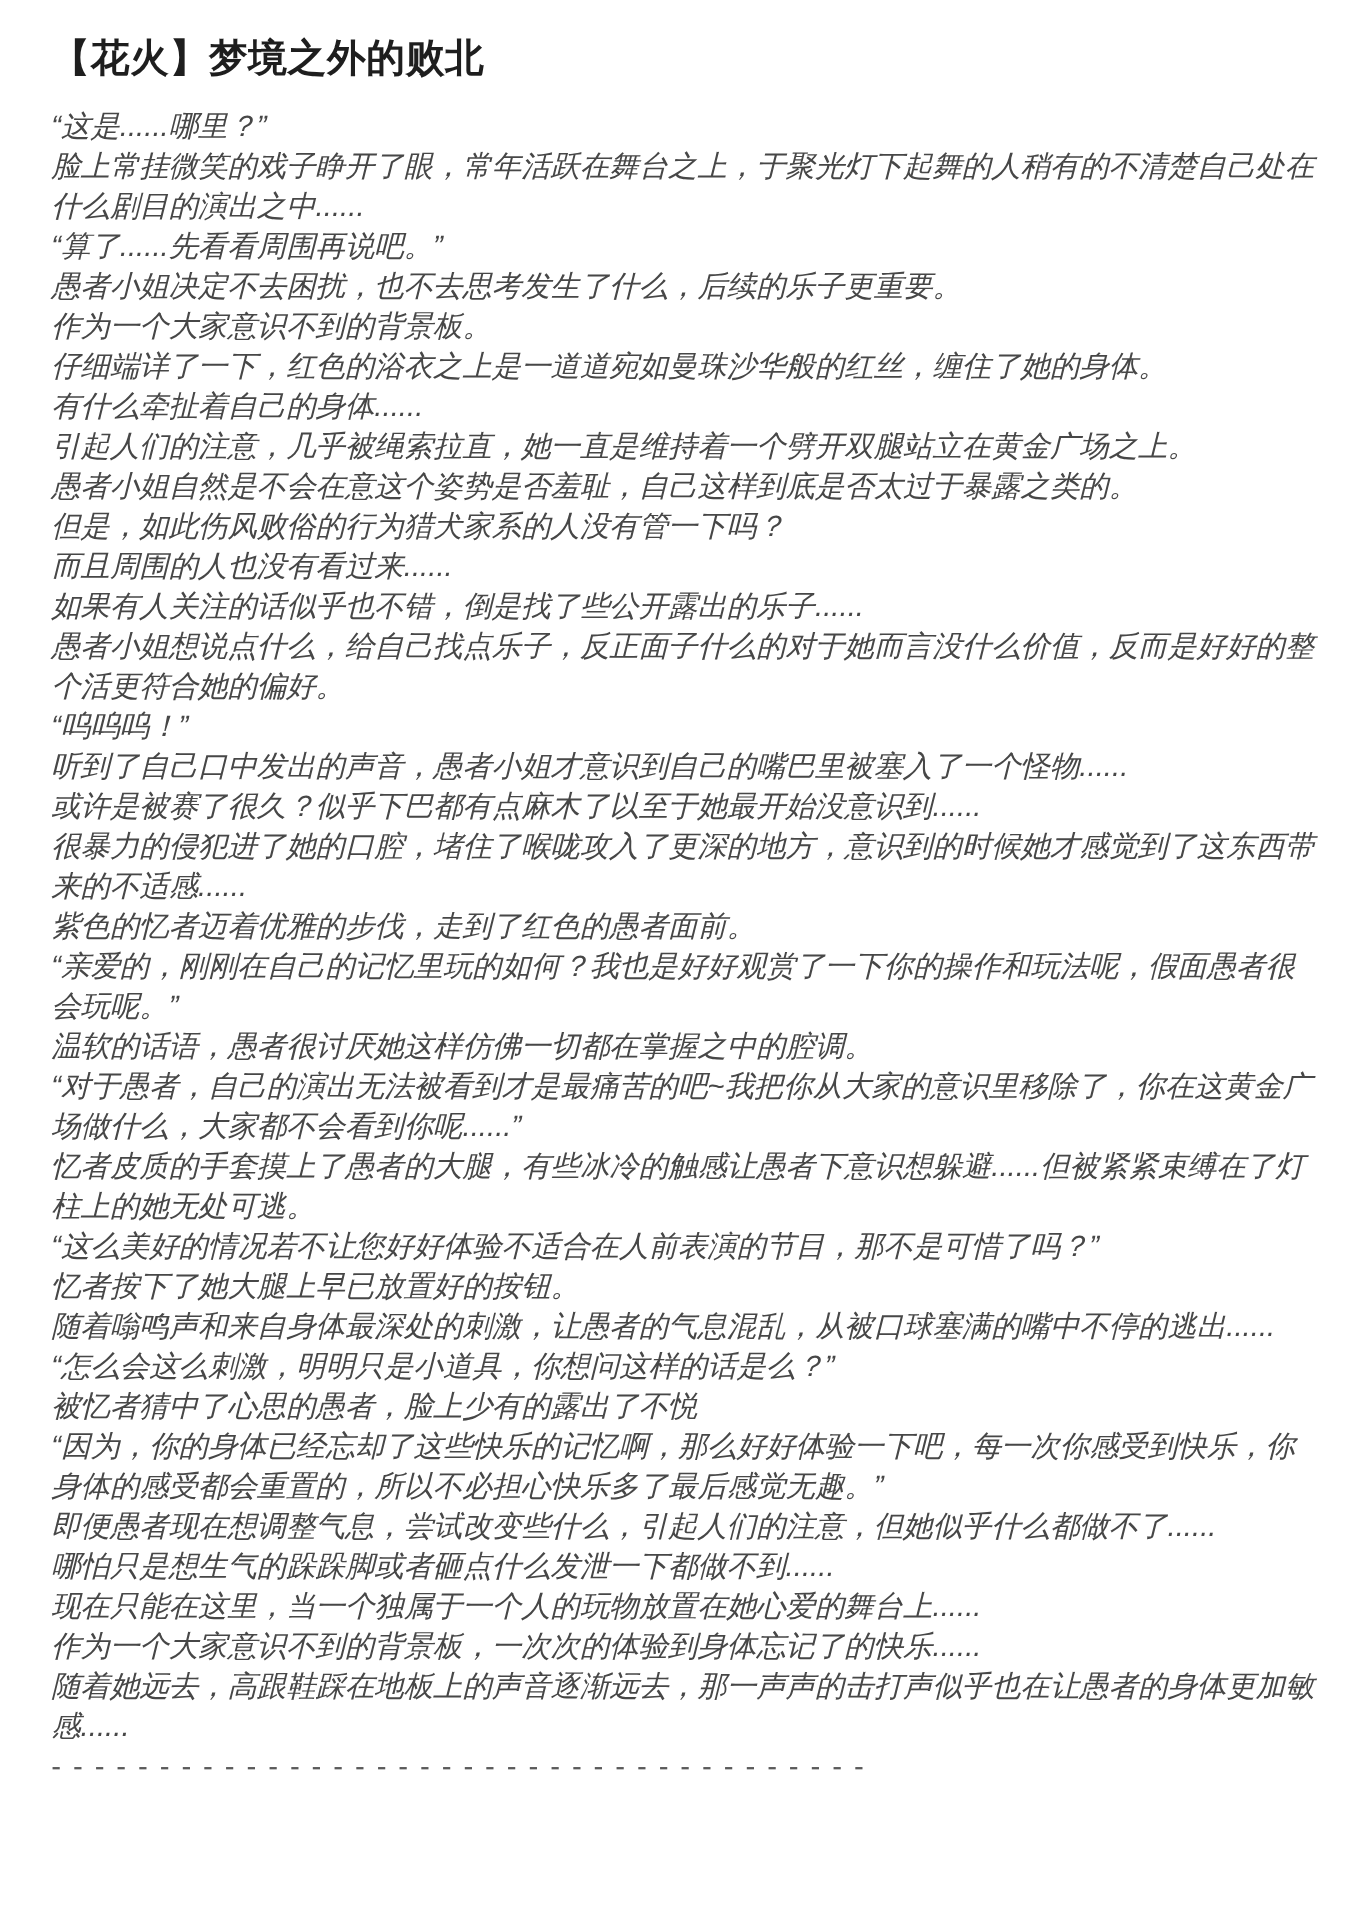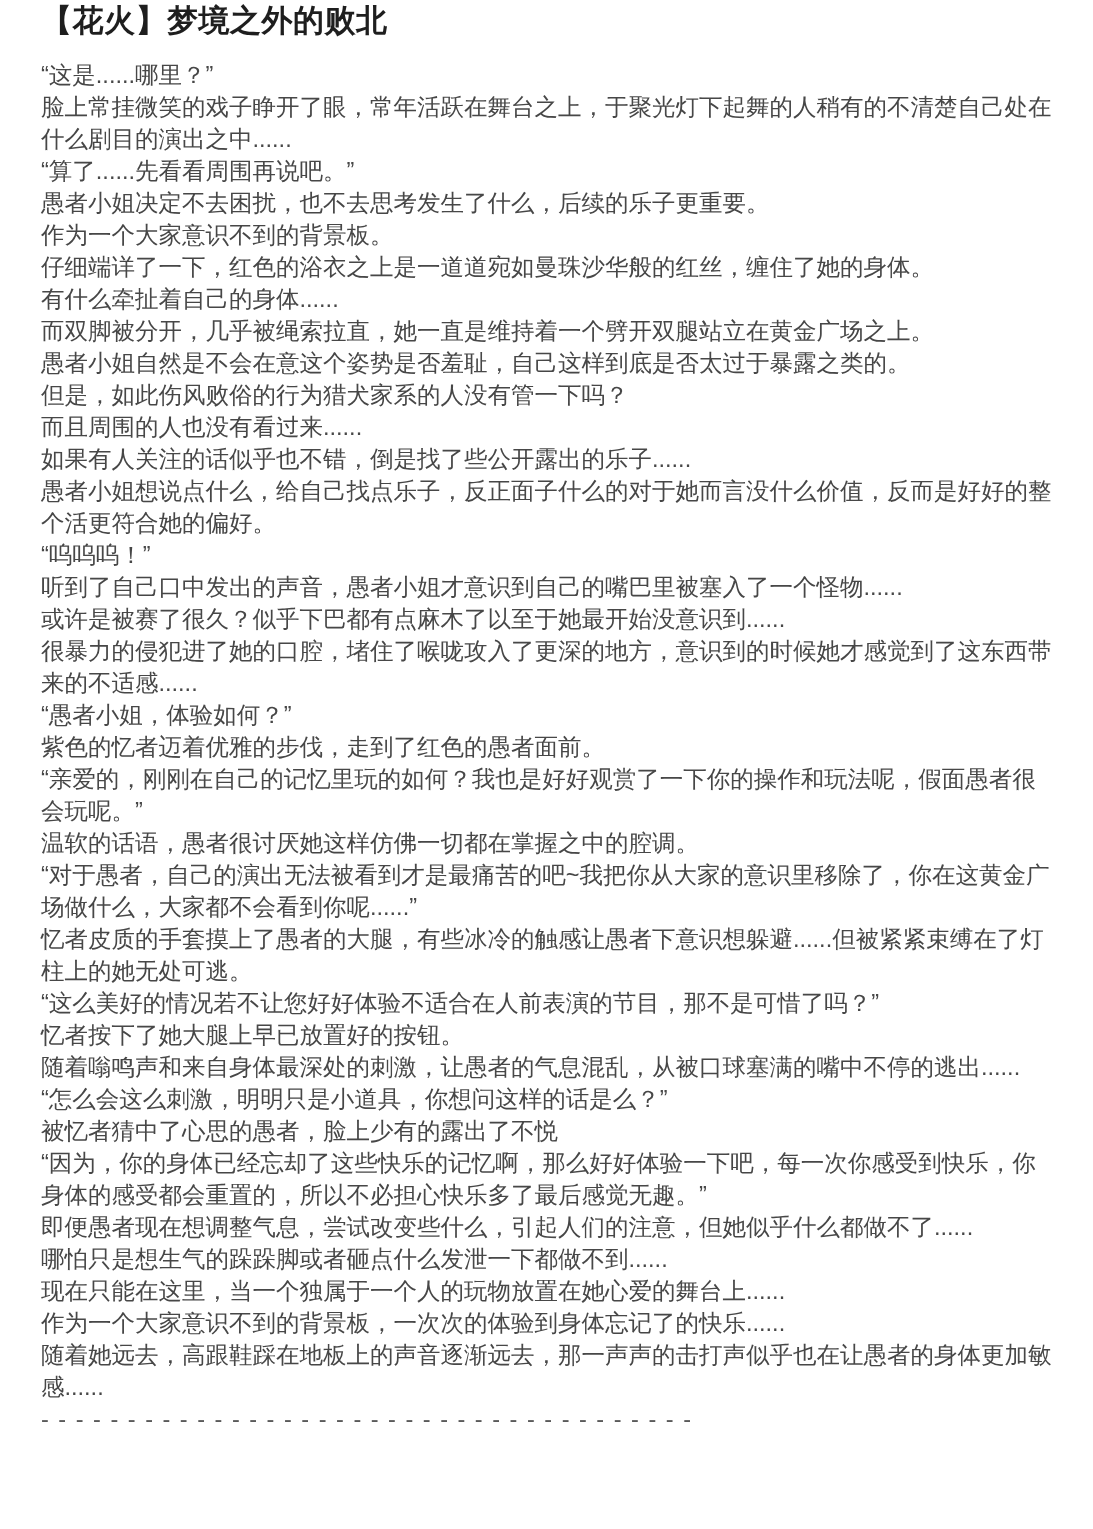--- a/index.html
+++ b/index.html
@@ -6,33 +6,34 @@
     margin: 0;
     padding: 0;
     background: #ffffff;
     font-family: "Liberation Sans", "DejaVu Sans", sans-serif;
   }
   .page {
     width: 1093px;
     height: 1529px;
     background: #ffffff;
     box-sizing: border-box;
-    padding: 0 40px 0 41px;
+    padding: 26px 40px 0 41px;
     overflow: hidden;
   }
   .title {
     margin: 0 0 17px 0;
     font-size: 31px;
     line-height: 42px;
     font-weight: 700;
     color: #1e1e1e;
     letter-spacing: 0.5px;
   }
   .body-text {
     width: 1012px;
+    font-style: italic;
   }
   .para {
     margin: 0;
     font-size: 23.5px;
     line-height: 32px;
     color: #474747;
     word-break: break-all;
     overflow-wrap: anywhere;
   }
   .divider {
@@ -51,31 +52,30 @@
   <h1 class="title">【花火】梦境之外的败北</h1>
 
   <div class="body-text">
       <p class="para">“这是......哪里？”</p>
       <p class="para">脸上常挂微笑的戏子睁开了眼，常年活跃在舞台之上，于聚光灯下起舞的人稍有的不清楚自己处在什么剧目的演出之中......</p>
       <p class="para">“算了......先看看周围再说吧。”</p>
       <p class="para">愚者小姐决定不去困扰，也不去思考发生了什么，后续的乐子更重要。</p>
       <p class="para">作为一个大家意识不到的背景板。</p>
       <p class="para">仔细端详了一下，红色的浴衣之上是一道道宛如曼珠沙华般的红丝，缠住了她的身体。</p>
       <p class="para">有什么牵扯着自己的身体......</p>
-      <p class="para">而双脚被分开，几乎被绳索拉直，她一直是维持着一个劈开双腿站立在黄金广场之上。</p>
+      <p class="para">引起人们的注意，几乎被绳索拉直，她一直是维持着一个劈开双腿站立在黄金广场之上。</p>
       <p class="para">愚者小姐自然是不会在意这个姿势是否羞耻，自己这样到底是否太过于暴露之类的。</p>
       <p class="para">但是，如此伤风败俗的行为猎犬家系的人没有管一下吗？</p>
       <p class="para">而且周围的人也没有看过来......</p>
       <p class="para">如果有人关注的话似乎也不错，倒是找了些公开露出的乐子......</p>
       <p class="para">愚者小姐想说点什么，给自己找点乐子，反正面子什么的对于她而言没什么价值，反而是好好的整个活更符合她的偏好。</p>
       <p class="para">“呜呜呜！”</p>
       <p class="para">听到了自己口中发出的声音，愚者小姐才意识到自己的嘴巴里被塞入了一个怪物......</p>
       <p class="para">或许是被赛了很久？似乎下巴都有点麻木了以至于她最开始没意识到......</p>
       <p class="para">很暴力的侵犯进了她的口腔，堵住了喉咙攻入了更深的地方，意识到的时候她才感觉到了这东西带来的不适感......</p>
-      <p class="para">“愚者小姐，体验如何？”</p>
       <p class="para">紫色的忆者迈着优雅的步伐，走到了红色的愚者面前。</p>
       <p class="para">“亲爱的，刚刚在自己的记忆里玩的如何？我也是好好观赏了一下你的操作和玩法呢，假面愚者很会玩呢。”</p>
       <p class="para">温软的话语，愚者很讨厌她这样仿佛一切都在掌握之中的腔调。</p>
       <p class="para">“对于愚者，自己的演出无法被看到才是最痛苦的吧~我把你从大家的意识里移除了，你在这黄金广场做什么，大家都不会看到你呢......”</p>
       <p class="para">忆者皮质的手套摸上了愚者的大腿，有些冰冷的触感让愚者下意识想躲避......但被紧紧束缚在了灯柱上的她无处可逃。</p>
       <p class="para">“这么美好的情况若不让您好好体验不适合在人前表演的节目，那不是可惜了吗？”</p>
       <p class="para">忆者按下了她大腿上早已放置好的按钮。</p>
       <p class="para">随着嗡鸣声和来自身体最深处的刺激，让愚者的气息混乱，从被口球塞满的嘴中不停的逃出......</p>
       <p class="para">“怎么会这么刺激，明明只是小道具，你想问这样的话是么？”</p>
       <p class="para">被忆者猜中了心思的愚者，脸上少有的露出了不悦</p>

